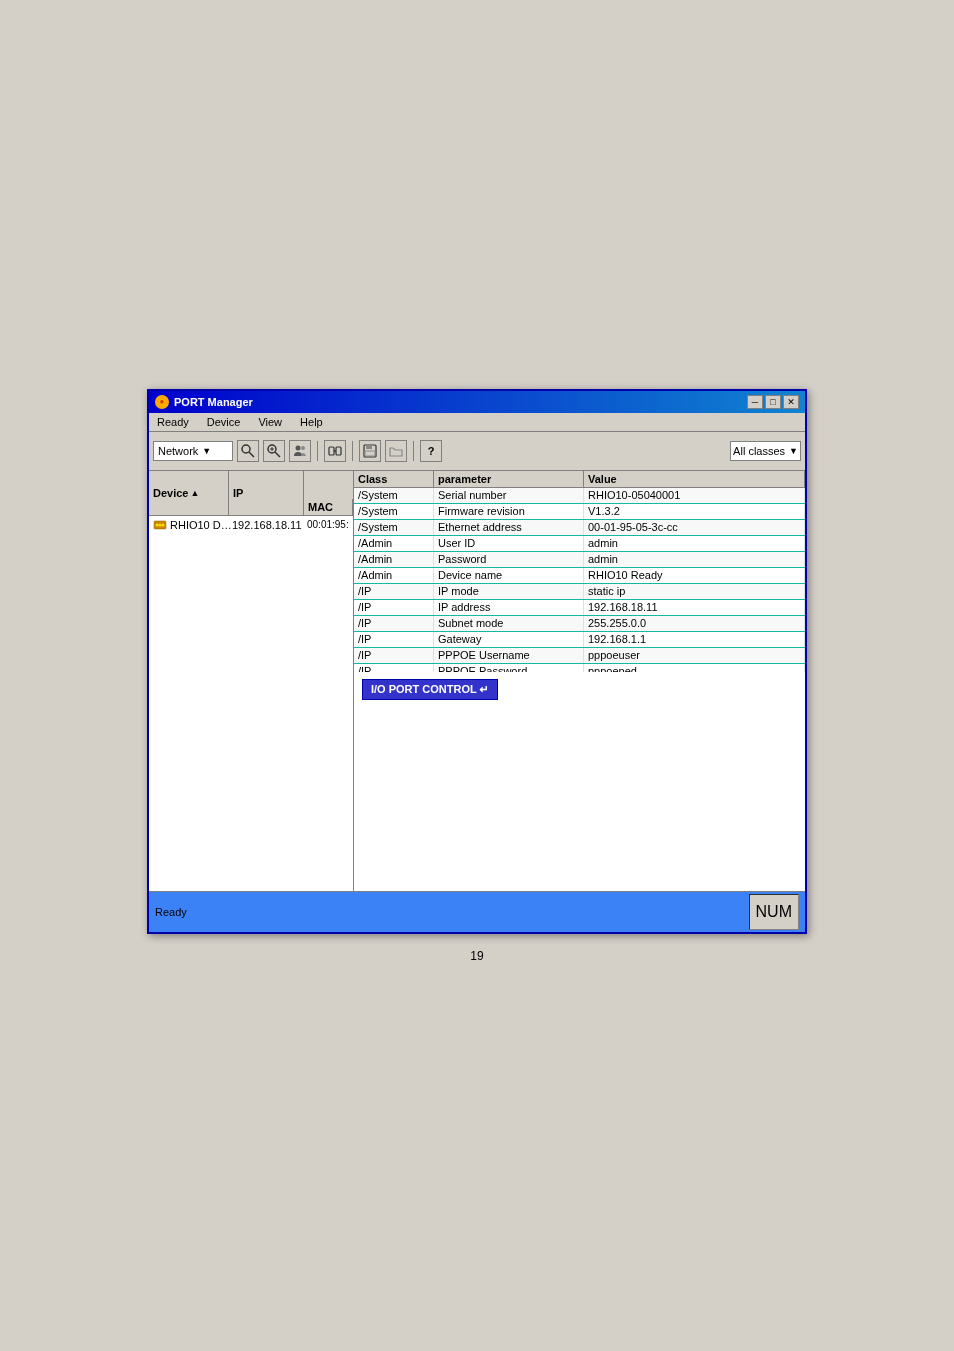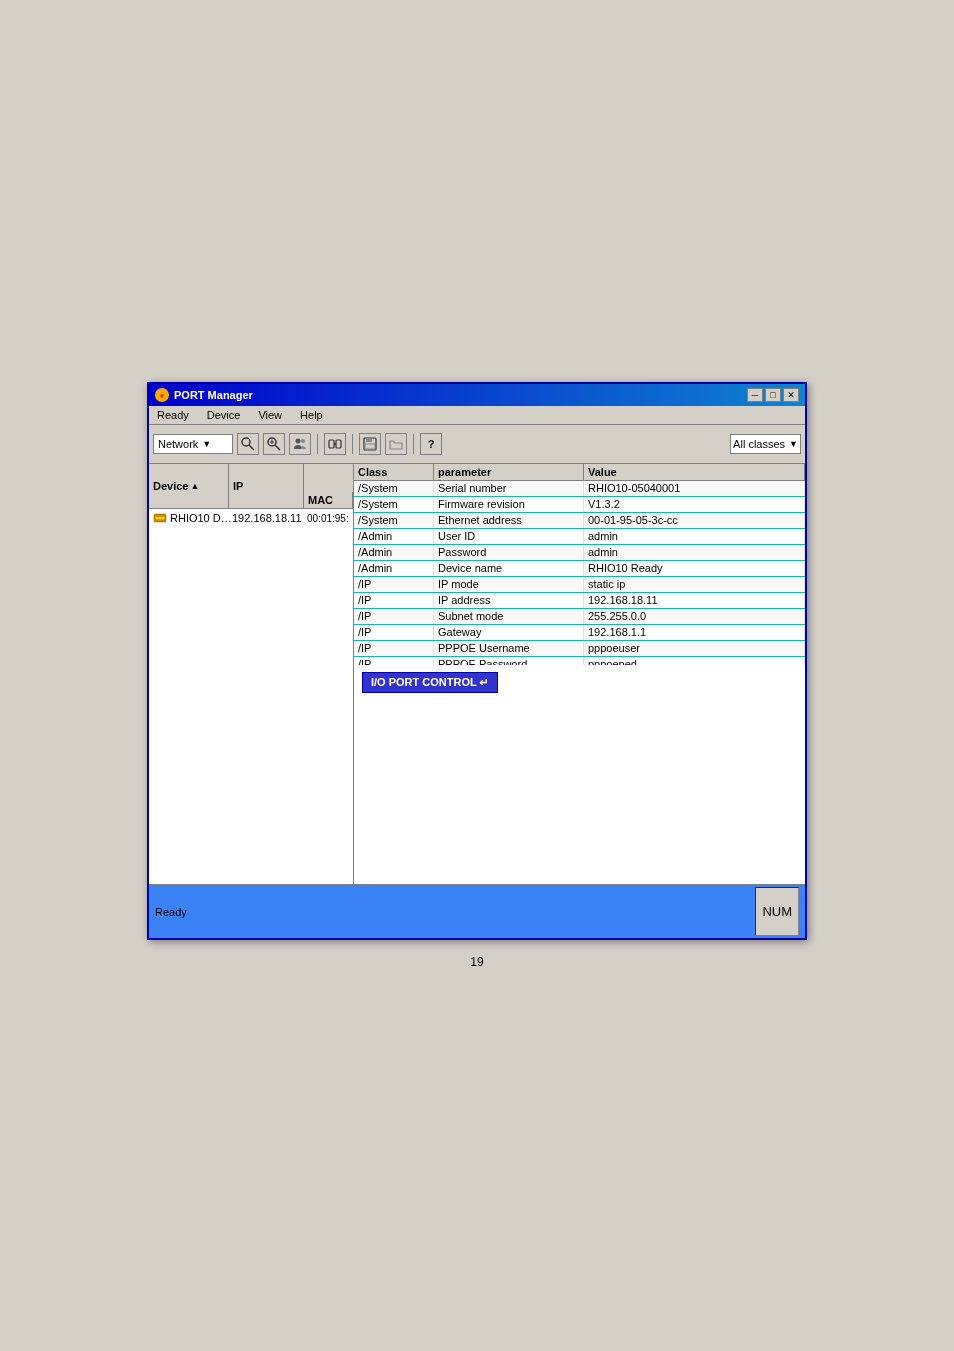--- a/index.html
+++ b/index.html
@@ -270,23 +270,23 @@
       border-top: 1px solid #808080;
       padding: 2px 6px;
       display: flex;
       justify-content: space-between;
       align-items: center;
       font-size: 11px;
     }
 
     .status-num {
       border: 1px inset #808080;
-      padding: 16px 6px;
-      background: #d4d0c8;
-      font-size: 13px;
+      padding: 8px 6px;
+      background: #d4d0c8;
+      font-size: 16px;
     }
 
     .page-number {
       font-size: 12px;
       color: #000000;
       margin-top: 15px;
     }
   </style>
 </head>
 <body>

